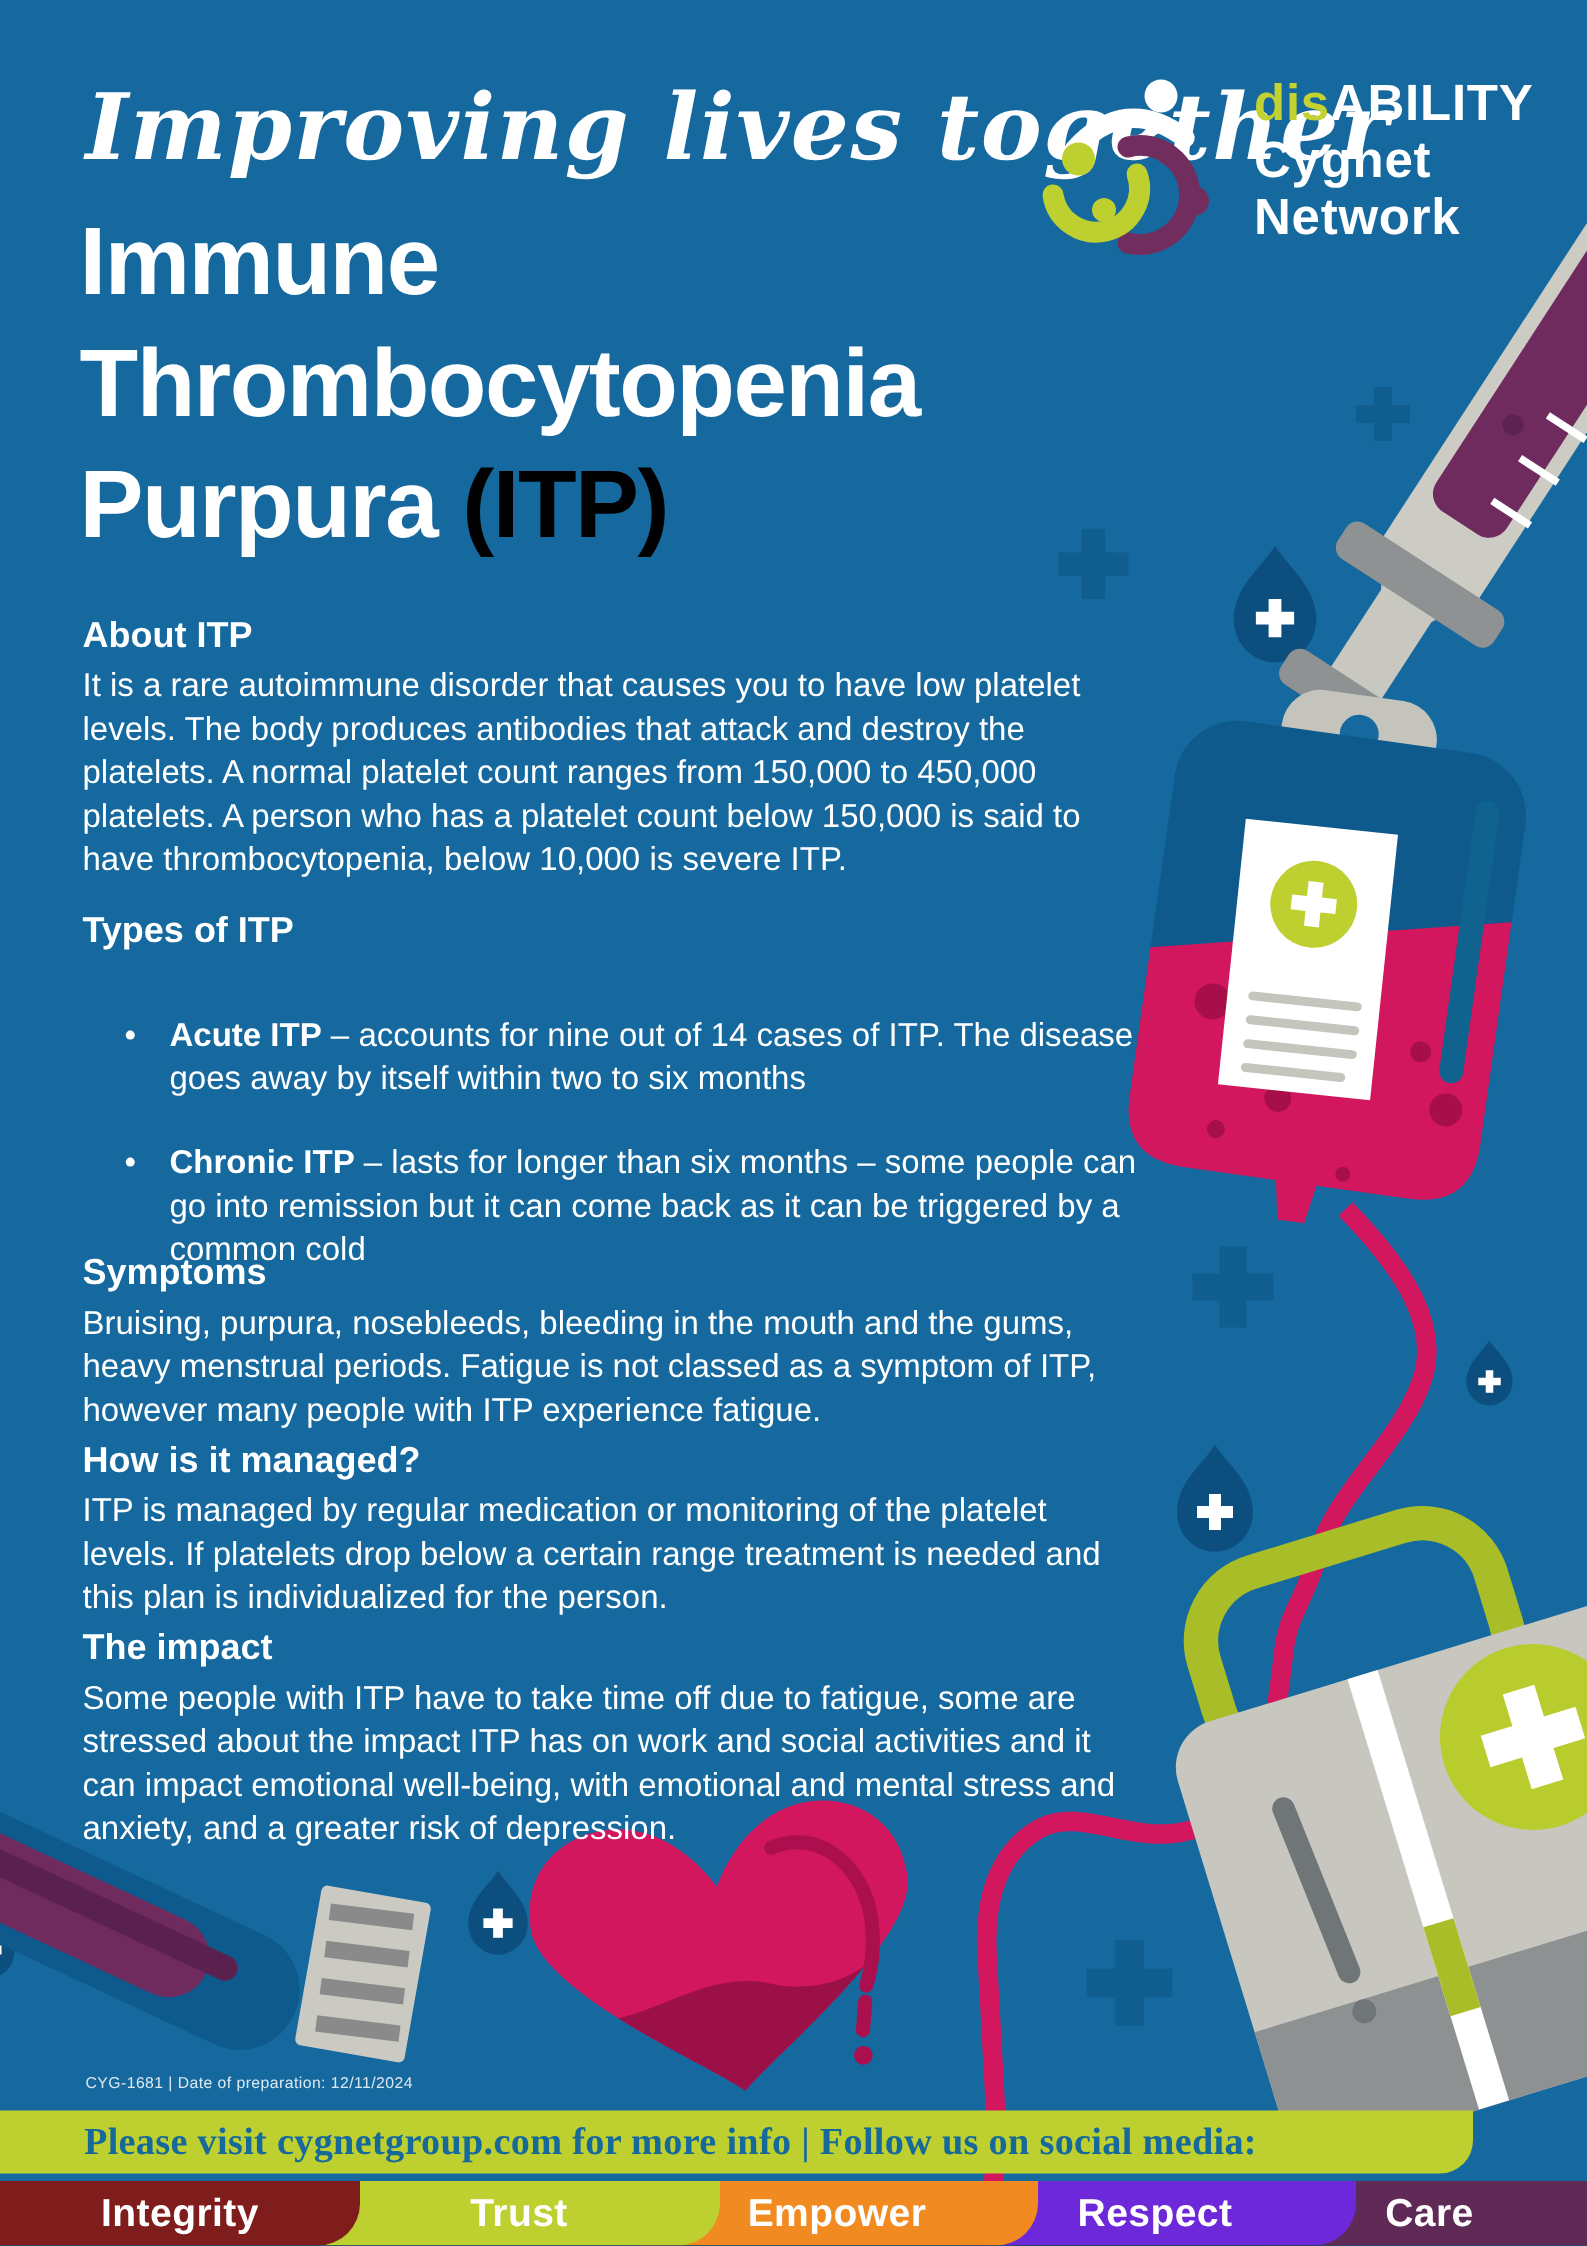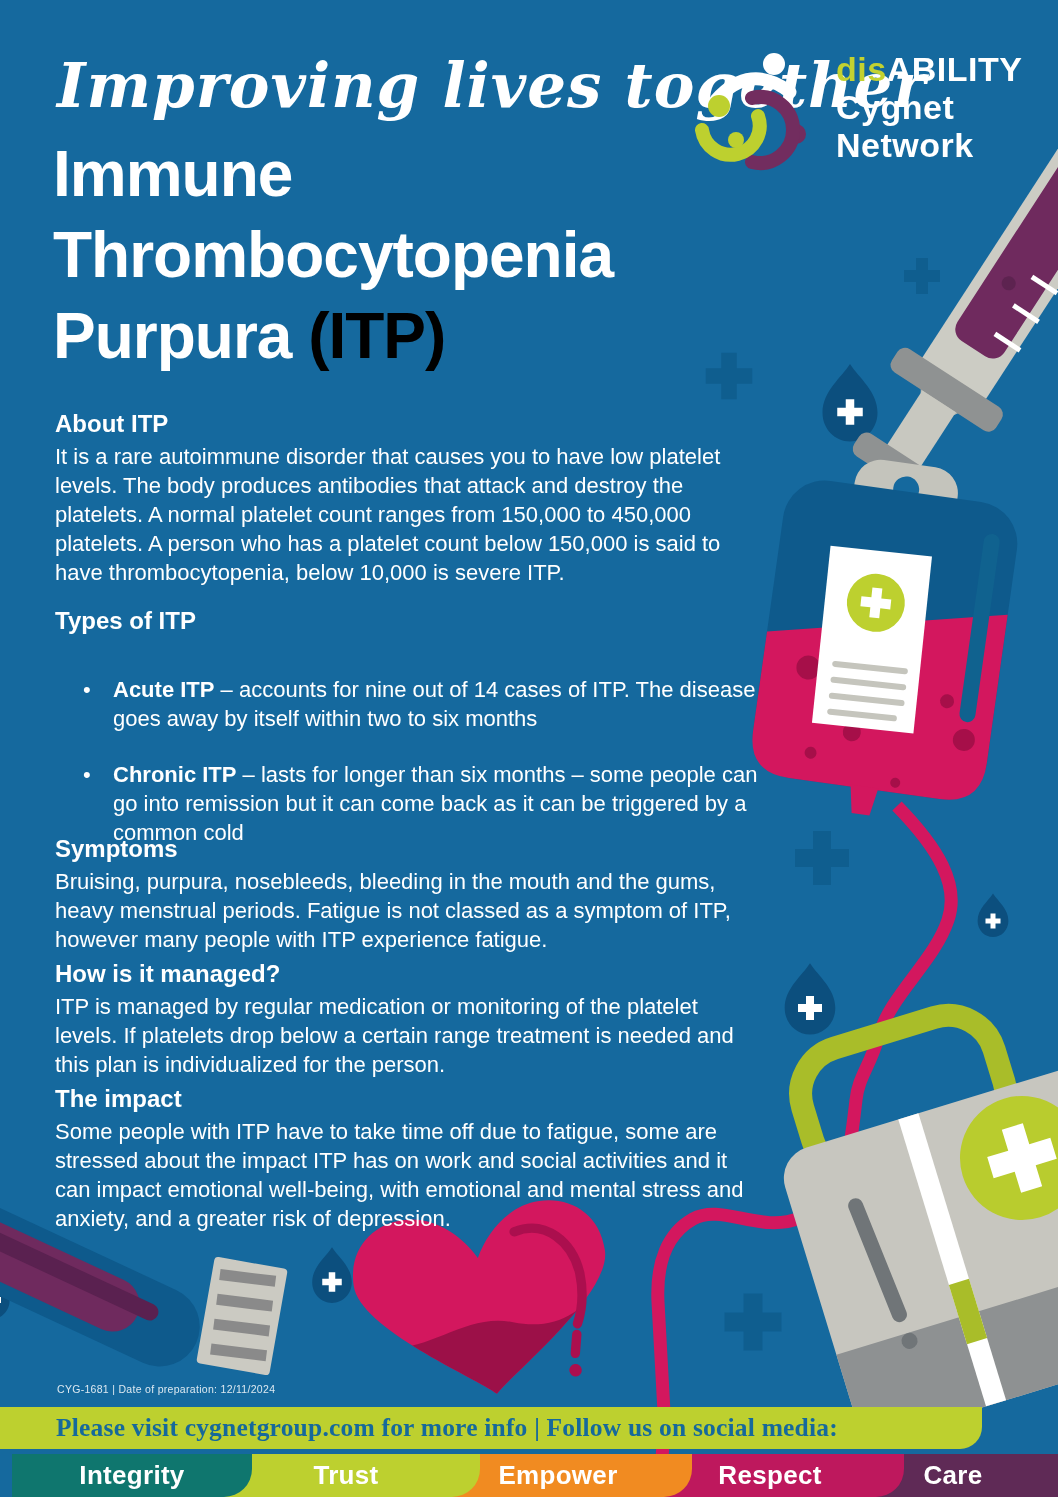--- a/index.html
+++ b/index.html
@@ -30,24 +30,24 @@
   .bullets li .dot{position:absolute;left:28px;top:0;}
   .bullets li b{font-weight:bold;}
   
   .prep{left:57px;top:1383px;font-size:10.5px;letter-spacing:0.3px;color:rgba(255,255,255,0.85);z-index:3;}
   .greenbar{position:absolute;left:0;top:1407px;width:982px;height:42px;background:#bdd02f;
     border-bottom-right-radius:22px;z-index:3;display:flex;align-items:center;font-family:Liberation Serif, serif;}
   .greenbar span{margin-left:56px;color:#16699b;font-weight:bold;font-size:25.5px;letter-spacing:0.2px;}
   .values{position:absolute;left:0;top:1454px;width:1058px;height:43px;z-index:3;}
   .seg{position:absolute;top:0;height:43px;display:flex;align-items:center;justify-content:center;
     border-radius:0 0 28px 0;font-weight:bold;font-size:26px;color:#fff;letter-spacing:0.3px;}
-  .seg-0{left:12px;   width:240px; background:#0f766e;z-index:15;}
+  .seg-0{left:0px;   width:240px; background:#7f1d1d;z-index:15;}
   .seg-1{left:212px; width:268px; background:#bdd02f;z-index:14;}
   .seg-2{left:424px; width:268px; background:#f18b21;z-index:13;}
-  .seg-3{left:636px; width:268px; background:#be185d;z-index:12;}
+  .seg-3{left:636px; width:268px; background:#6d28d9;z-index:12;}
   .seg-4{left:848px; width:210px; background:#5f2a56;z-index:11;border-radius:0;}
 </style>
 </head>
 <body>
 
 <div class="poster">
 
   <svg class="deco" viewBox="0 0 1058 1497">
     <defs>
       <path id="cross" d="M -0.5 -1.5 H 0.5 V -0.5 H 1.5 V 0.5 H 0.5 V 1.5 H -0.5 V 0.5 H -1.5 V -0.5 H -0.5 Z"></path>

